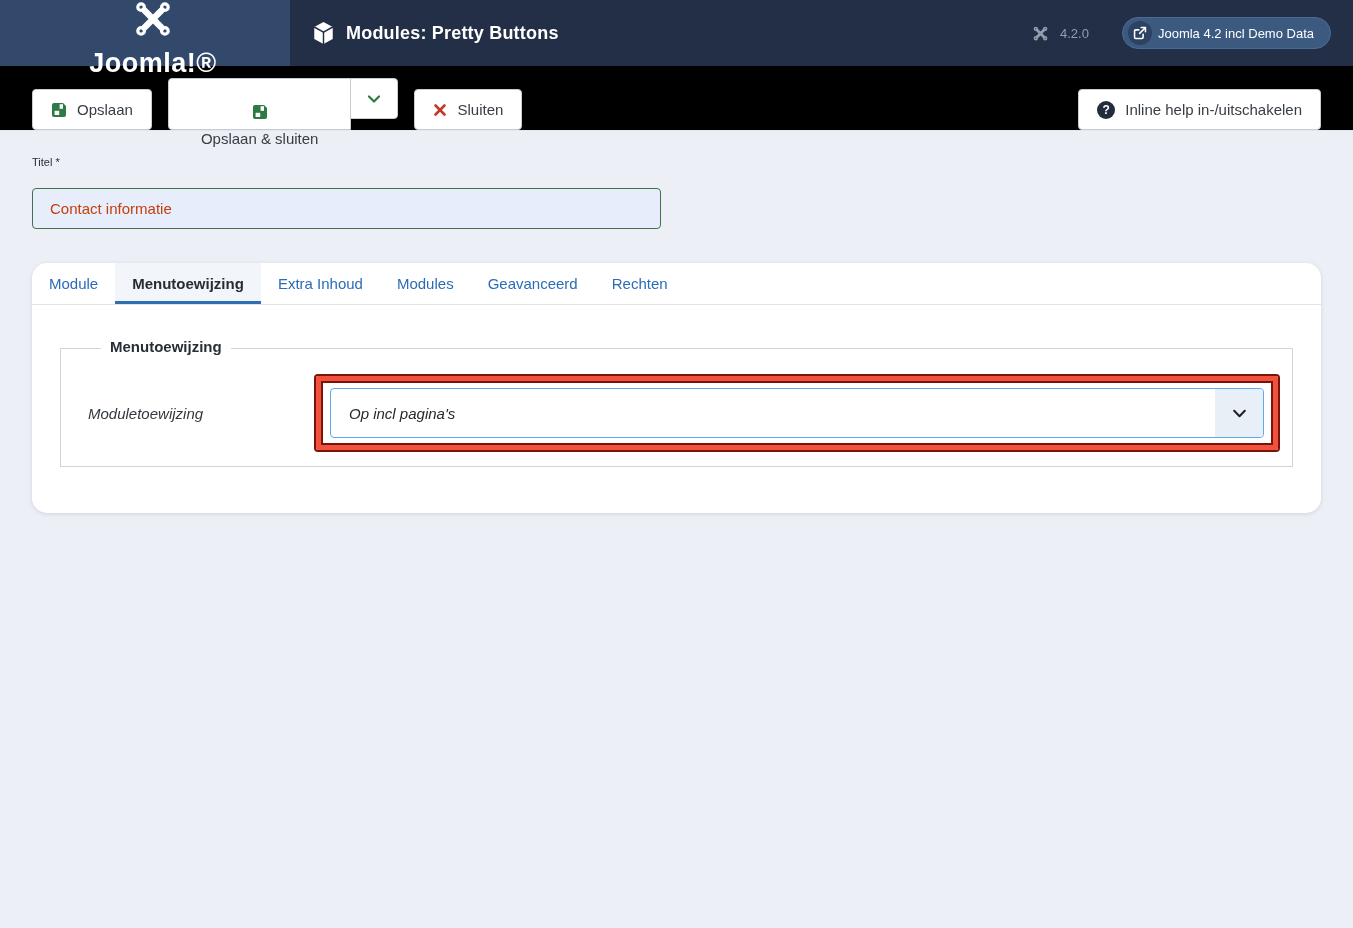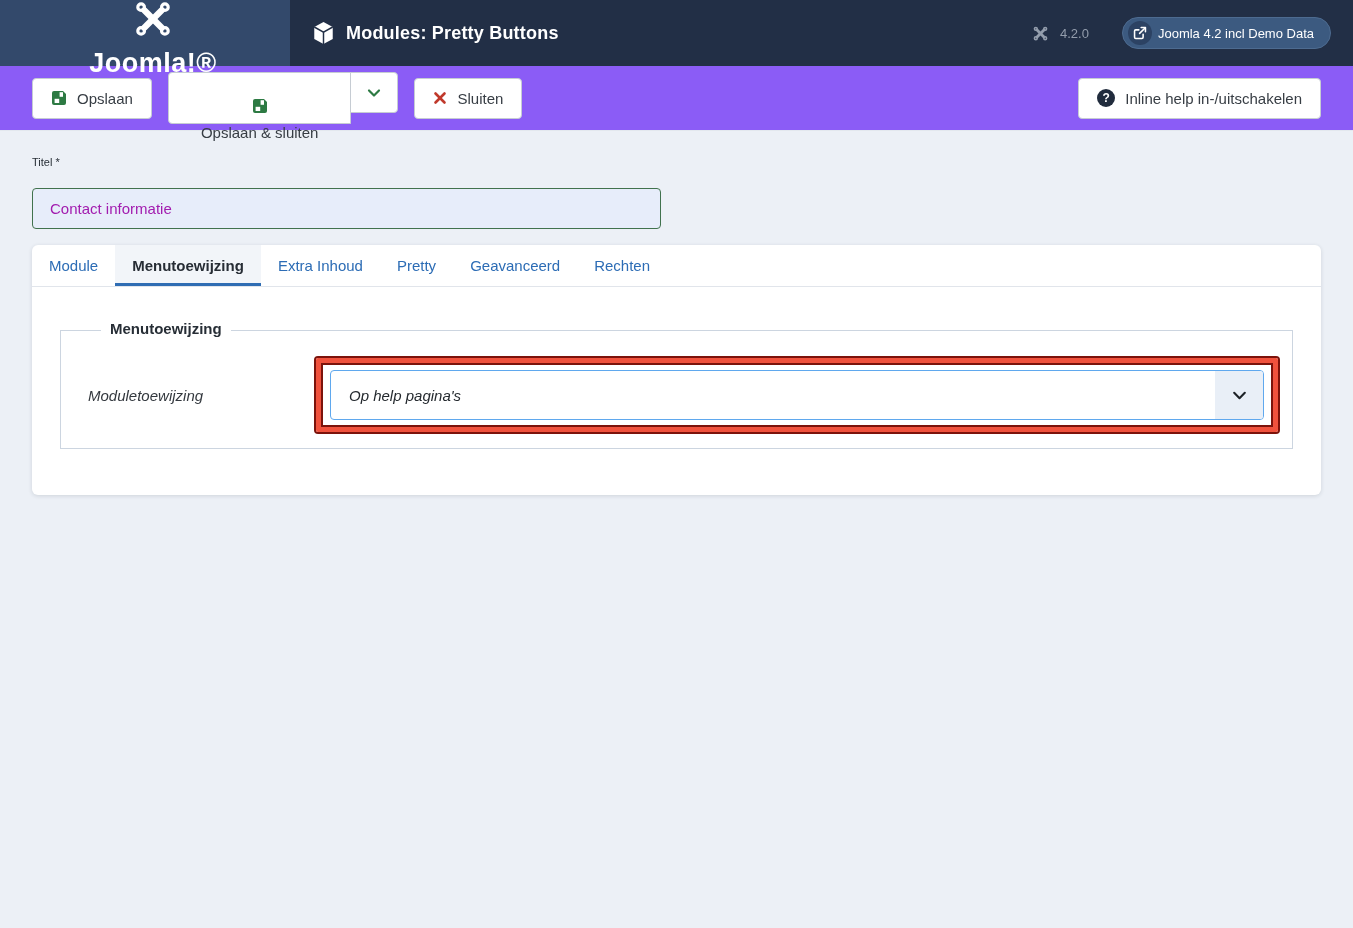--- a/index.html
+++ b/index.html
@@ -36,22 +36,22 @@
     height:32px; padding:0 16px 0 5px; color:#fff; font-size:13px; font-weight:normal;
     cursor:pointer;
   }
   .site-pill .icon-wrap {
     width:24px; height:24px; border-radius:50%; background:#2c4263;
     display:flex; align-items:center; justify-content:center;
   }
 
   
   .toolbar {
-    height:65px; background:#8b5cf6; border-bottom:1px solid #e3e8ee;
-    display:flex; align-items:center; padding:0 32px;
+    height:65px; background:#000000; border-bottom:1px solid #e3e8ee;
+    display:flex; align-items:flex-end; padding:0 32px;
   }
   .btn {
     display:inline-flex; align-items:center; gap:10px;
     height:41px; padding:0 18px;
     background:#fff; border:1px solid #c6ccd3; border-radius:4px;
     font-size:15px; color:#373d44; cursor:pointer; white-space:nowrap;
     font-family:inherit;
   }
   .btn-group { display:flex; margin-left:16px; }
   .btn-group .btn.main { border-radius:4px 0 0 4px;flex-direction:column; }
@@ -63,27 +63,27 @@
     display:inline-flex; align-items:center; justify-content:center;
     font-size:12px; font-weight:bold;
   }
 
   
   .main { padding:25px 32px; }
   .field-label { display:block; font-size:11px; color:#272e36; margin-bottom:20px; }
   .title-input {
     width:629px; height:41px;
     background:#e7edfa; border:1px solid #41724d; border-radius:4px;
-    padding:0 17px; font-size:15px; color:#a21caf;
+    padding:0 17px; font-size:15px; color:#c2410c;
     font-family:inherit; outline:none;
   }
 
   .card {
-    margin-top:16px; width:1289px; min-height:247px;
-    background:#fff; border-radius:6px;
+    margin-top:34px; width:1289px; min-height:247px;
+    background:#fff; border-radius:15px;
     box-shadow:0 1px 4px rgba(30,40,60,.14);
   }
   .tabbar { display:flex; border-bottom:1px solid #e1e5eb; }
   .tab {
     padding:0 17px; line-height:41px; font-size:15px; color:#2c6cb5;
     cursor:pointer; user-select:none;
   }
   .tab.active {
     background:#f2f5f9; color:#272d35; font-weight:bold;
     box-shadow:inset 0 -3px 0 #2f6db3;
@@ -243,33 +243,33 @@
 
 <div class="main">
   <label class="field-label">Titel *</label>
   <input class="title-input" type="text" value="Contact informatie" style="">
 
   <div class="card">
     <div class="tabbar">
       <div class="tab">Module</div>
       <div class="tab active">Menutoewijzing</div>
       <div class="tab">Extra Inhoud</div>
-      <div class="tab">Pretty</div>
+      <div class="tab">Modules</div>
       <div class="tab">Geavanceerd</div>
       <div class="tab">Rechten</div>
     </div>
 
     <div class="tab-panel">
       <div class="fieldset-box">
         <span class="legend">Menutoewijzing</span>
         <div class="assign-row">
           <span class="assign-label">Moduletoewijzing</span>
           <div class="highlight-box">
             <div class="select-box">
-              <span class="select-value">Op help pagina's</span>
+              <span class="select-value">Op incl pagina's</span>
               <span class="select-caret">
                 <svg width="17" height="17" viewBox="0 0 16 16">
                   <polyline points="3,5.5 8,10.5 13,5.5" fill="none" stroke="#1e2328" stroke-width="2" stroke-linecap="round" stroke-linejoin="round"></polyline>
                 </svg>
               </span>
             </div>
           </div>
         </div>
       </div>
     </div>

